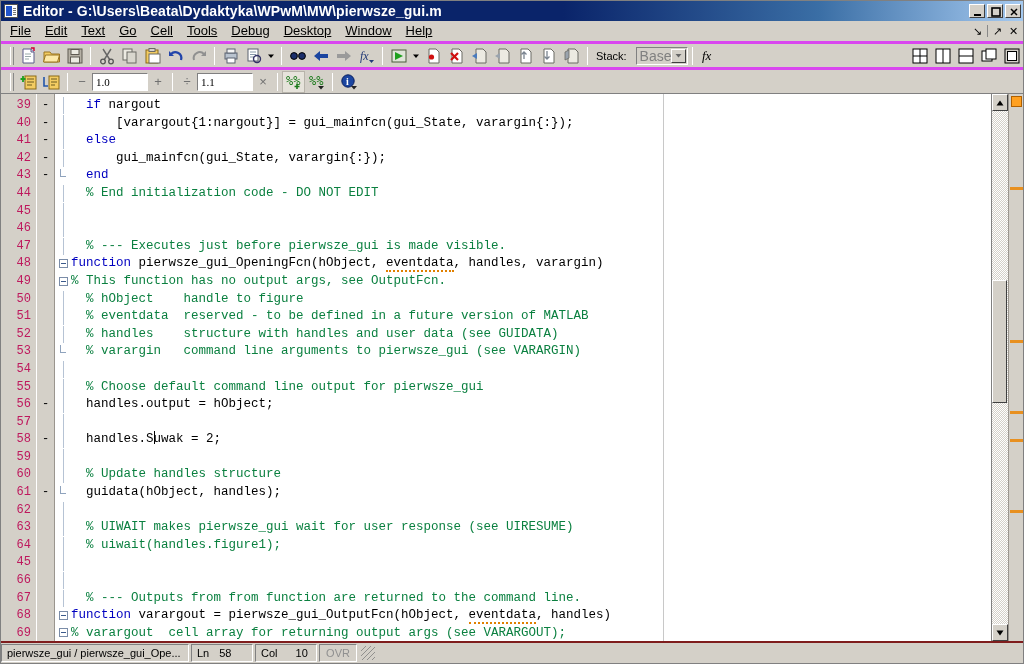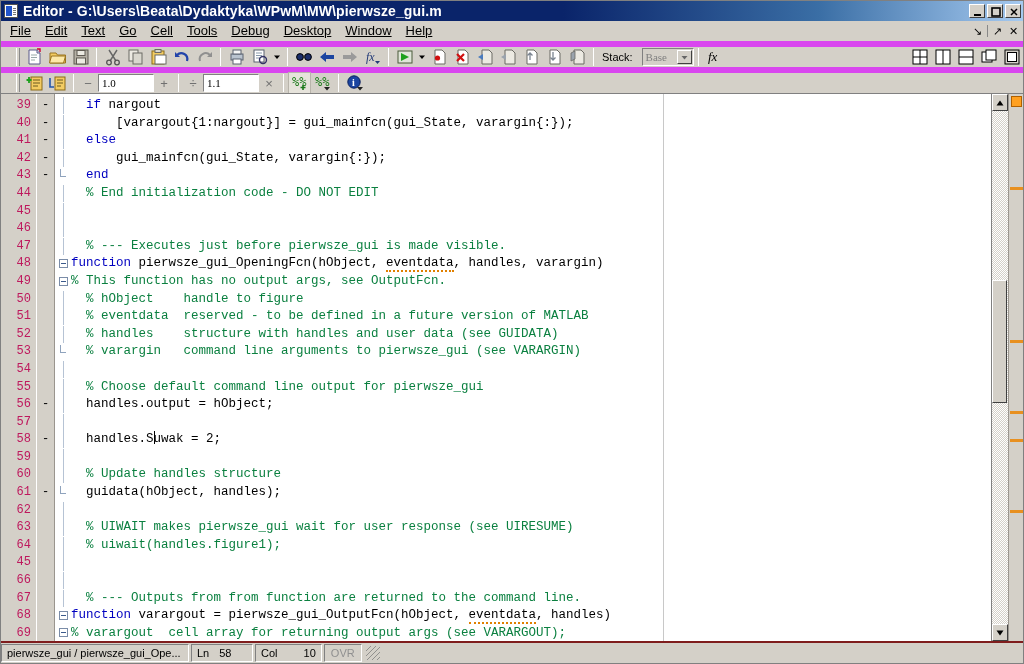--- a/index.html
+++ b/index.html
@@ -97,22 +97,22 @@
     width: 13px; text-align: center; cursor: default;
   }
   .menu-sep-v { width: 1px; height: 12px; background: #888; }
 
   
   .toolbar {
     height: 26px;
     flex: 0 0 26px;
     background: #d4d0c8;
     display: flex; align-items: center;
-    padding-left: 14px;
-    border-top: 6px solid #d946ef;
+    padding-left: 8px;
+    border-top: 3px solid #d946ef;
   }
   .grip {
     width: 4px; height: 18px;
     border-left: 1px solid #fff;
     border-right: 1px solid #888;
     margin: 0 3px 0 1px;
     flex: 0 0 4px;
   }
   .tb-btn {
     width: 23px; height: 22px;
@@ -121,24 +121,23 @@
     flex: 0 0 23px;
   }
   .tb-sep { width: 1px; height: 18px; background: #8b8680; margin: 0 4px; border-right: 1px solid #fff; flex: 0 0 1px; }
   .tb-label { font-size: 11px; color: #000; margin: 0 9px 0 4px; white-space: nowrap; }
   .tb-combo {
     width: 52px; height: 18px;
     border: 1px solid;
     border-color: #808080 #ffffff #ffffff #808080;
     background: #d4d0c8;
     display: flex; align-items: center;
-    font-size: 11px; color: #808080;
+    font-size: 14px; color: #808080;
     padding-left: 3px;
     position: relative;
-    font-family: Liberation Serif, serif;
   }
   .tb-combo .arrowbox {
     position: absolute; right: 1px; top: 1px;
     width: 15px; height: 14px;
     background: #d4d0c8;
     border: 1px solid;
     border-color: #ffffff #404040 #404040 #ffffff;
     display:flex;align-items:center;justify-content:center;
   }
   .tb-input {
@@ -793,21 +792,21 @@
         <div class="mlint-mark" style="top: 76%; background: rgb(232, 144, 32);"></div>
       </div>
   </div>
 
   <div class="statusbar">
     <div class="st-cell" style="min-width:188px;">pierwsze_gui / pierwsze_gui_Ope...</div>
     <div class="st-cell" style="min-width:62px;justify-content:flex-start;gap:10px;">
       <span>Ln</span>
       <span>58</span>
     </div>
-    <div class="st-cell" style="min-width:62px;justify-content:flex-start;gap:26px;">
+    <div class="st-cell" style="min-width:62px;justify-content:flex-start;gap:18px;">
       <span>Col</span>
       <span>10</span>
     </div>
     <div class="st-cell dim" style="min-width:38px;justify-content:center;">OVR</div>
     <div class="resize-grip"></div>
   </div>
 
 </div>
 
 </body></html>

